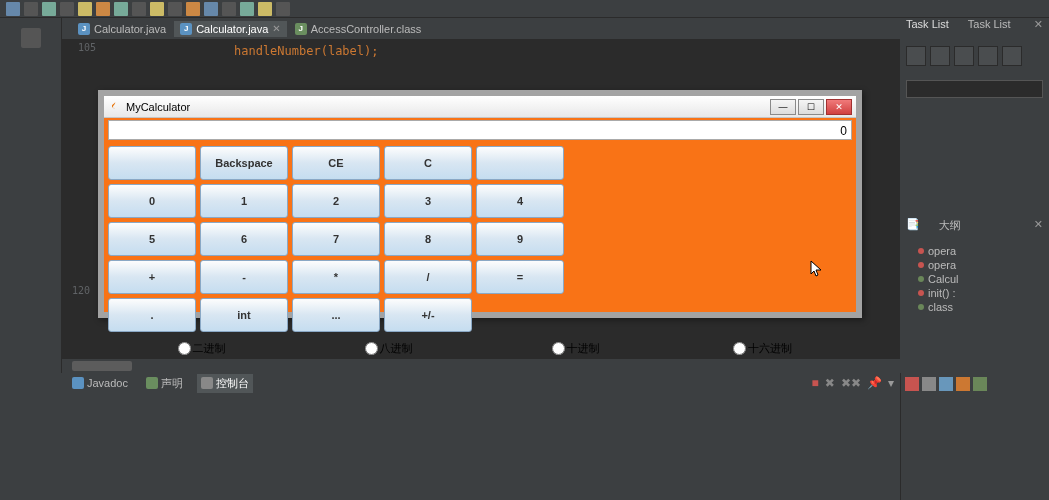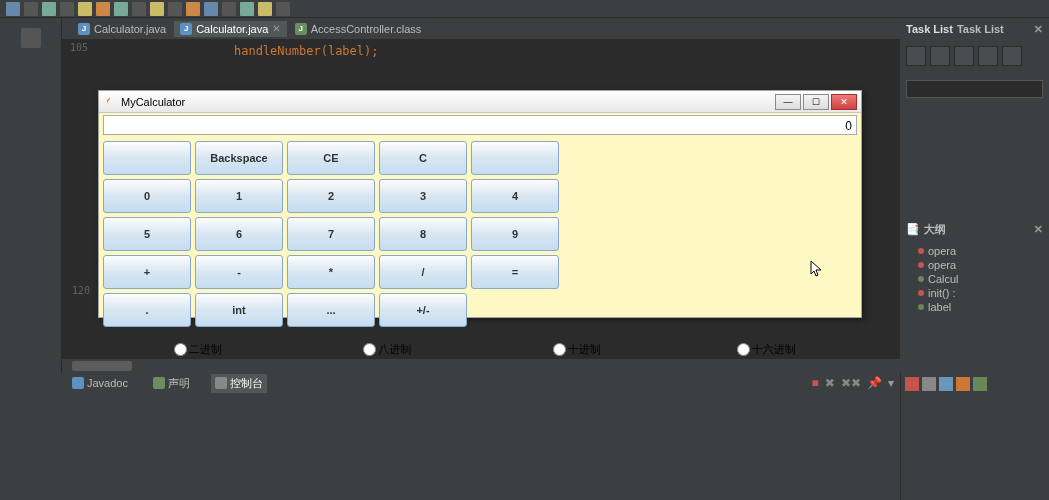--- a/index.html
+++ b/index.html
@@ -18,55 +18,55 @@
 .tab-bar { height: 22px; background: #3c3f41; display: flex; align-items: center; padding-left: 10px; gap: 2px; border-bottom: 1px solid #2b2b2b; }
 .ed-tab { display: flex; align-items: center; gap: 4px; padding: 2px 6px; color: #bbb; cursor: pointer; }
 .ed-tab.active { background: #515658; color: #fff; }
 .ed-tab .jicon { width: 12px; height: 12px; background: #5b92c1; border-radius: 2px; display: inline-flex; align-items: center; justify-content: center; color: #fff; font-size: 8px; font-weight: bold; }
 .ed-tab .close { color: #999; font-size: 10px; cursor: pointer; }
 .code-line { position: absolute; color: #6a8759; font-family: Consolas, monospace; font-size: 12px; }
 .gutter { position: absolute; left: 0; top: 22px; width: 30px; font-family: Consolas, monospace; color: #606366; font-size: 10px; }
 .editor-scroll { position: absolute; bottom: 0; left: 0; right: 0; height: 14px; background: #3c3f41; }
 .editor-scroll .thumb { position: absolute; left: 10px; top: 2px; width: 60px; height: 10px; background: #5c5c5c; border-radius: 2px; }
 .right-col { position: absolute; top: 0; left: 900px; width: 149px; height: 355px; background: #3c3f41; }
-.panel-header { height: 22px; background: #3c3f41; color: #bbb; display: flex; align-items: center; padding: 0 6px; gap: 4px; font-size: 11px; font-weight: bold; }
+.panel-header { height: 22px; background: #3c3f41; color: #bbb; display: flex; align-items: flex-start; padding: 0 6px; gap: 19px; font-size: 11px; }
 .panel-header .xicon { margin-left: auto; color: #999; cursor: pointer; }
 .task-body { padding: 6px; display: flex; gap: 4px; flex-wrap: wrap; }
 .task-body .tico { width: 20px; height: 20px; background: #4a4d4f; border: 1px solid #2b2b2b; }
 .task-search { margin: 8px 6px; height: 18px; background: #2b2b2b; border: 1px solid #555; }
 .outline-panel { position: absolute; top: 200px; left: 0; right: 0; }
 .outline-body { padding: 4px 6px; color: #bbb; font-size: 11px; }
 .outline-item { display: flex; align-items: center; gap: 4px; padding: 1px 0 1px 12px; }
 .dot { width: 6px; height: 6px; border-radius: 50%; }
 .dot.red { background: #c75450; }
 .dot.green { background: #6a8759; }
-.bottom-tabs { position: absolute; top: 373px; left: 62px; right: 149px; height: 20px; background: #3c3f41; display: flex; align-items: center; padding: 0 6px; gap: 17px; color: #bbb; font-size: 11px; justify-content: center; }
+.bottom-tabs { position: absolute; top: 373px; left: 62px; right: 149px; height: 20px; background: #3c3f41; display: flex; align-items: center; padding: 0 6px; gap: 10px; color: #bbb; font-size: 11px; justify-content: center; }
 .btab { display: flex; align-items: center; gap: 3px; cursor: pointer; padding: 2px 4px; }
 .btab.active { background: #515658; color: #fff; }
 .btab .bico { width: 12px; height: 12px; background: #68a; border-radius: 2px; }
 .console-icons { margin-left: auto; display: flex; gap: 6px; align-items: center; }
 .console-icons span { cursor: pointer; color: #999; font-size: 12px; }
 .console-icons .stop { color: #c75450; }
 .console-icons .pin { color: #cc7832; }
 .console { position: absolute; top: 393px; left: 62px; right: 149px; height: 107px; background: #2b2b2b; padding: 4px 8px; color: #8cb5c8; font-family: Consolas, monospace; font-size: 11px; }
 .bottom-right { position: absolute; top: 373px; left: 900px; width: 149px; height: 127px; background: #3c3f41; border-left: 1px solid #2b2b2b; }
 .br-icons { padding: 4px; display: flex; gap: 3px; }
 .br-icons .i { width: 14px; height: 14px; }
-.calc-window { position: absolute; top: 90px; left: 98px; width: 764px; height: 228px; background: #fef9c3; border: 1px solid #a3a3a3; box-shadow: 2px 2px 6px rgba(0,0,0,0.4); font-family: Tahoma, sans-serif; }
+.calc-window { position: absolute; top: 90px; left: 98px; width: 764px; height: 228px; background: #f97316; border: 6px solid #a3a3a3; box-shadow: 2px 2px 6px rgba(0,0,0,0.4); font-family: Tahoma, sans-serif; }
 .calc-title { height: 22px; background: linear-gradient(#fff,#e8e8e8); border-bottom: 1px solid #c5c5c5; display: flex; align-items: center; padding: 0 4px; gap: 4px; font-size: 11px; }
 .java-icon { width: 14px; height: 14px; display: inline-flex; align-items: center; justify-content: center; }
 .win-btns { margin-left: auto; display: flex; gap: 2px; }
 .win-btn { width: 26px; height: 16px; border: 1px solid #8a8a8a; background: linear-gradient(#f5f5f5,#ddd); display: flex; align-items: center; justify-content: center; font-size: 9px; cursor: pointer; }
 .win-btn.close-btn { background: linear-gradient(#f07a7a,#d04040); color: #fff; border-color: #a03030; }
 .calc-display { height: 20px; background: #fff; border: 1px solid #aaa; margin: 2px 4px; text-align: right; padding: 0 4px; font-size: 12px; line-height: 20px; }
 .calc-body { display: flex; padding: 4px; gap: 2px; flex-direction: column; }
 .keypad { display: grid; grid-template-columns: repeat(5, 88px); grid-template-rows: repeat(5, 34px); gap: 4px; }
 .key { background: linear-gradient(#fdfdfd,#d8e6f2 50%,#c5ddf0); border: 1px solid #8aa8c5; border-radius: 3px; font-size: 11px; font-weight: bold; color: #333; cursor: pointer; display: flex; align-items: center; justify-content: center; }
 .sci-panel { flex: 1; padding-left: 4px; }
-.radio-row { display: flex; gap: 8px; margin-bottom: 6px; height: 28px; align-items: flex-end; }
+.radio-row { display: flex; gap: 8px; margin-bottom: 6px; height: 28px; align-items: center; }
 .radio-item { display: flex; align-items: center; gap: 2px; font-size: 11px; cursor: pointer; flex: 1; justify-content: center; }
 .radio-item input { cursor: pointer; }
 .sci-grid { display: grid; grid-template-columns: repeat(3, 92px); grid-template-rows: repeat(4, 34px); gap: 6px 4px; }
 .cursor { position: absolute; top: 260px; left: 810px; width: 14px; height: 18px; pointer-events: none; z-index: 100; }
 </style>
 </head>
 <body>
 
 <div class="ide-bg">
   <div class="toolbar-top">
@@ -103,21 +103,21 @@
           <span class="jicon">J</span>
           <span>Calculator.java</span>
           <span class="close">✕</span>
         </div>
         <div class="ed-tab">
           <span class="jicon" style="background:#6a8e5f">J</span>
           <span>AccessController.class</span>
         </div>
       </div>
       <div class="gutter">
-        <div style="padding:2px 8px;text-align:center">105</div>
+        <div style="padding:2px 16px;text-align:center">105</div>
         <div style="padding:2px 2px;text-align:right;margin-top:228px">120</div>
       </div>
       <div class="code-line" style="top:26px;left:172px;color:#cc7832">handleNumber(label);</div>
       <div class="code-line" style="top:278px;left:100px;color:#a9b7c6">}</div>
       <div class="editor-scroll">
           <div class="thumb"></div>
         </div>
     </div>
 
     <div class="right-col">
@@ -153,21 +153,21 @@
             <div class="outline-item">
               <span class="dot green"></span>
               <span>Calcul</span>
             </div>
             <div class="outline-item">
               <span class="dot red"></span>
               <span>init() :</span>
             </div>
             <div class="outline-item">
               <span class="dot green"></span>
-              <span>label</span>
+              <span>class</span>
             </div>
           </div>
       </div>
     </div>
   </div>
 
   <div class="bottom-tabs">
     <div class="btab">
       <span class="bico" style="background:#5b92c1"></span>
       <span>Javadoc</span>

